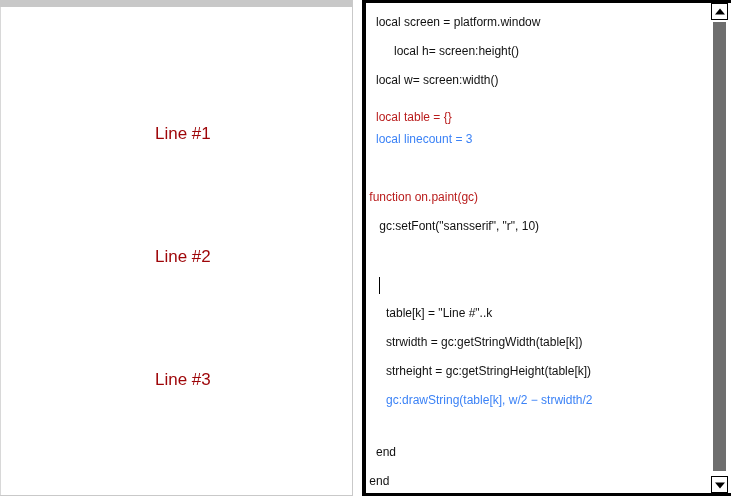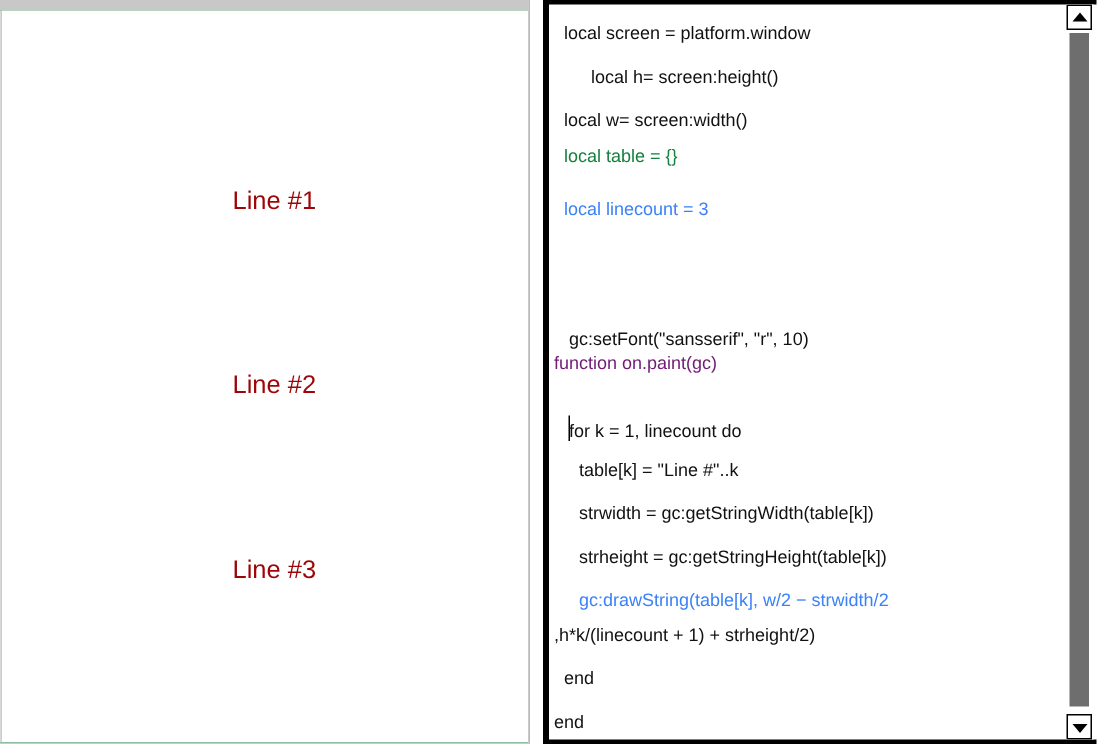--- a/index.html
+++ b/index.html
@@ -20,21 +20,21 @@
     background: #ffffff;
   }
 
   
   #output-panel {
     position: absolute;
     left: 0;
     top: 0;
     width: 353px;
     height: 496px;
-    background: #15803d;
+    background: #7dd3fc;
     box-sizing: border-box;
     border-right: 1px solid #c9c9c9;
     border-bottom: 1px solid #c9c9c9;
     overflow: hidden;
   }
   #output-topbar {
     position: absolute;
     left: 0;
     top: 0;
     width: 353px;
@@ -173,31 +173,30 @@
         <div class="out-line" style="left: 154px; top: 364px; color: rgb(158, 5, 8);">Line #3</div>
       </div>
   </div>
 
   <div id="editor-panel">
     <div id="code-area">
 
     <div class="code-line" style="top: 12px; color: rgb(17, 17, 17);">   local screen = platform.window</div>
         <div class="code-line" style="top: 41px; color: rgb(17, 17, 17); padding-left: 18px;">   local h= screen:height()</div>
         <div class="code-line" style="top: 70px; color: rgb(17, 17, 17);">   local w= screen:width()</div>
-        <div class="code-line" style="top: 94px; color: #15803d;">   local table = {}</div>
+        <div class="code-line" style="top: 107px; color: #b91c1c;">   local table = {}</div>
         <div class="code-line" style="top: 129px; color: #3b82f6;">   local linecount = 3</div>
         <div class="code-line" style="top: 158px; color: rgb(17, 17, 17);"></div>
-        <div class="code-line" style="top: 187px; color: #701a75; margin-top: 45px;"> function on.paint(gc)</div>
+        <div class="code-line" style="top: 187px; color: #b91c1c;"> function on.paint(gc)</div>
         <div class="code-line" style="top: 216px; color: rgb(17, 17, 17);">    gc:setFont("sansserif", "r", 10)</div>
-        <div class="code-line" style="top: 274px; color: rgb(17, 17, 17);"><span>    </span><span class="caret"></span><span>for k = 1, linecount do</span></div>
+        <div class="code-line" style="top: 274px; color: rgb(17, 17, 17);"><span>    </span><span class="caret"></span></div>
         <div class="code-line" style="top: 303px; color: rgb(17, 17, 17);">      table[k] = "Line #"..k</div>
         <div class="code-line" style="top: 361px; color: rgb(17, 17, 17);">      strheight = gc:getStringHeight(table[k])</div>
         <div class="code-line" style="top: 332px; color: rgb(17, 17, 17);">      strwidth = gc:getStringWidth(table[k])</div>
         <div class="code-line" style="top: 390px; color: #3b82f6;">      gc:drawString(table[k], w/2 − strwidth/2</div>
-        <div class="code-line" style="top: 413px; color: rgb(17, 17, 17);"> ,h*k/(linecount + 1) + strheight/2)</div>
         <div class="code-line" style="top: 442px; color: rgb(17, 17, 17);">   end</div>
         <div class="code-line" style="top: 471px; color: rgb(17, 17, 17);"> end</div>
       </div>
   </div>
 
   <div id="scrollbar">
     <div class="sb-btn" id="sb-up">
       <span class="sb-arrow"></span>
     </div>
     <div id="sb-track"></div>

